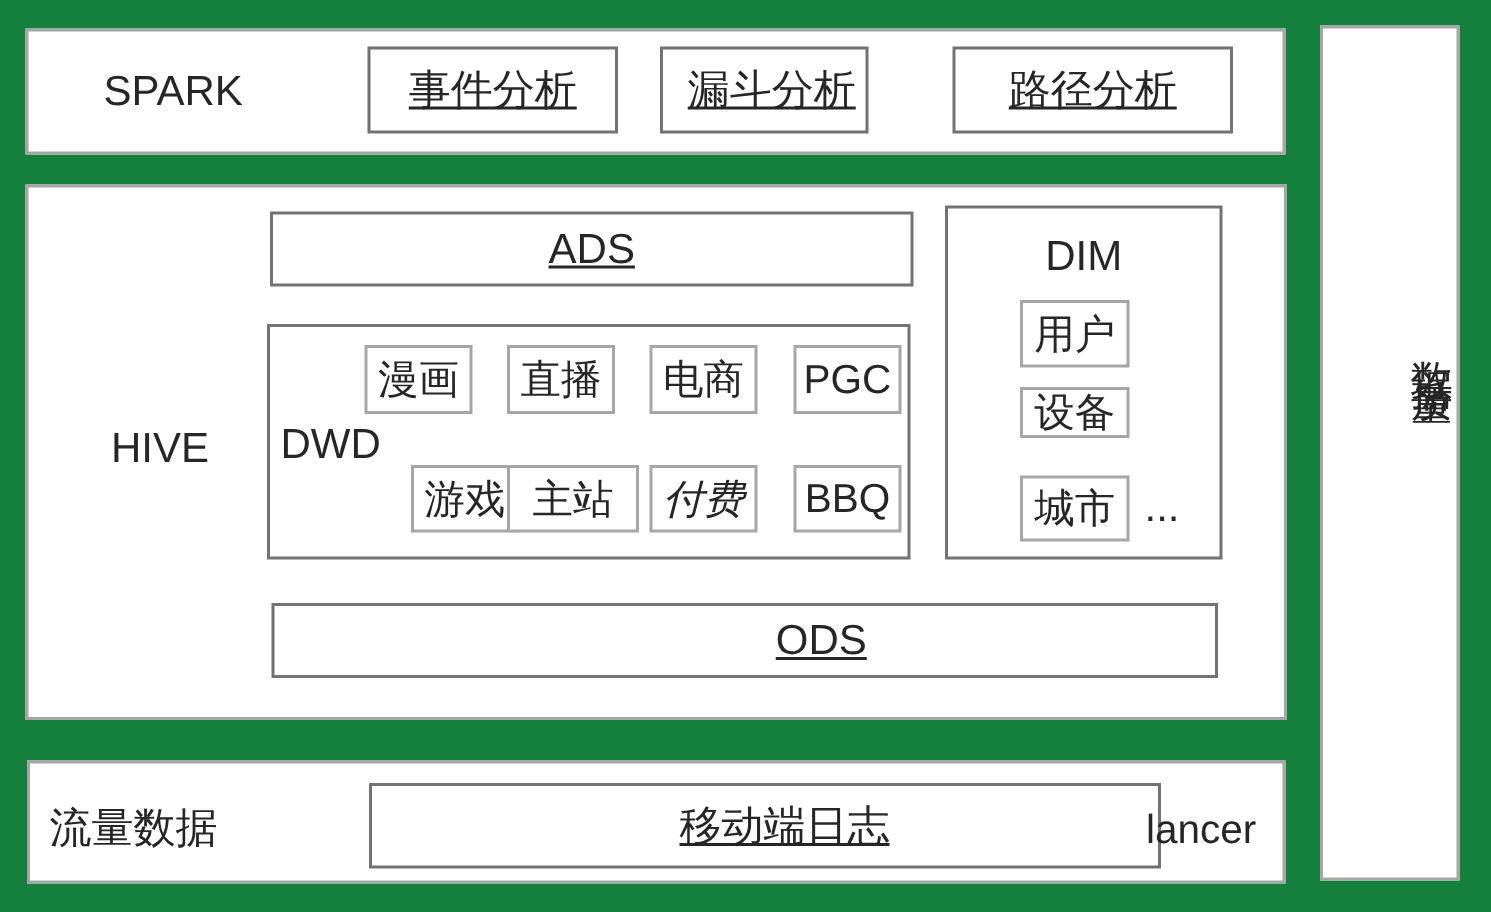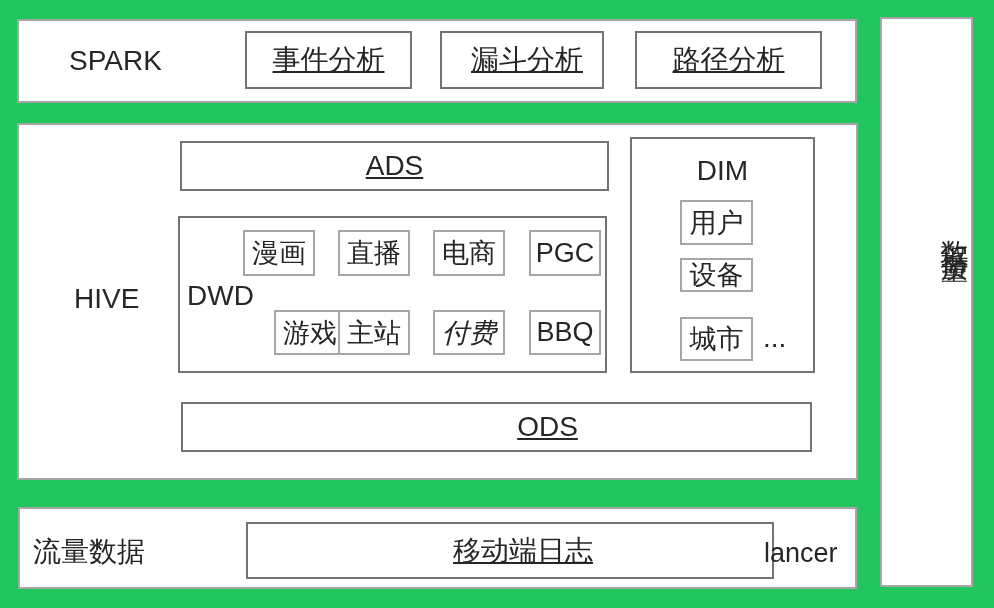--- a/index.html
+++ b/index.html
@@ -1,19 +1,19 @@
 <!DOCTYPE html>
 <html><head>
 <meta charset="utf-8">
 <style>
   html,body { margin:0; padding:0; background:#ffffff; }
   .canvas {
     position:relative;
     width:994px; height:608px;
-    background:#22c55e;
+    background:#15803d;
     font-family:"Liberation Sans","DejaVu Sans",sans-serif;
     color:#262626;
     overflow:hidden;
   }
   .sec {
     position:absolute;
     border:2px solid #a6a6a6;
     background:#ffffff;
     box-sizing:border-box;
   }
@@ -54,36 +54,36 @@
   }
 </style>
 </head>
 <body>
 
 <div class="canvas">
 
   <div class="sec" style="left:17px; top:19px; width:840px; height:84px;"></div>
   <span class="lbl" style="left:69px; top:47px;">SPARK</span>
   <div class="obox" style="left:245px; top:31px; width:167px; height:58px;">事件分析</div>
-  <div class="obox" style="left:440px; top:31px; width:164px; height:58px;padding-left:10px;">漏斗分析</div>
+  <div class="obox" style="left:440px; top:31px; width:139px; height:58px;padding-left:10px;">漏斗分析</div>
   <div class="obox" style="left:635px; top:31px; width:187px; height:58px;">路径分析</div>
 
   <div class="sec" style="left:17px; top:123px; width:841px; height:357px;"></div>
   <span class="lbl" style="left:74px; top:285px;">HIVE</span>
 
   <div class="obox" style="left:180px; top:141px; width:429px; height:50px;">ADS</div>
 
   <div class="obox" style="left:178px; top:216px; width:429px; height:157px;"></div>
   <span class="lbl" style="left:187px; top:282px;">DWD</span>
   <div class="gbox" style="left:243px; top:230px; width:72px; height:46px;">漫画</div>
   <div class="gbox" style="left:338px; top:230px; width:72px; height:46px;">直播</div>
   <div class="gbox" style="left:433px; top:230px; width:72px; height:46px;">电商</div>
   <div class="gbox" style="left:529px; top:230px; width:72px; height:46px;">PGC</div>
   <div class="gbox" style="left:243px; top:310px; width:72px; height:45px;margin-left:31px;">游戏</div>
-  <div class="gbox" style="left:338px; top:310px; width:72px; height:45px;">主站</div>
+  <div class="gbox" style="left:338px; top:310px; width:88px; height:45px;">主站</div>
   <div class="gbox" style="left:433px; top:310px; width:72px; height:45px;font-style:italic;">付费</div>
   <div class="gbox" style="left:529px; top:310px; width:72px; height:45px;">BBQ</div>
 
   <div class="obox" style="left:630px; top:137px; width:185px; height:236px;"></div>
   <span class="lbl" style="left:630px; top:157px; width:185px; text-align:center; white-space:nowrap;">DIM</span>
   <div class="gbox" style="left:680px; top:200px; width:73px; height:45px;font-family:Liberation Serif, serif;">用户</div>
   <div class="gbox" style="left:680px; top:258px; width:73px; height:34px;">设备</div>
   <div class="gbox" style="left:680px; top:317px; width:73px; height:44px;">城市</div>
   <span class="lbl" style="left:763px; top:324px;">...</span>
 

